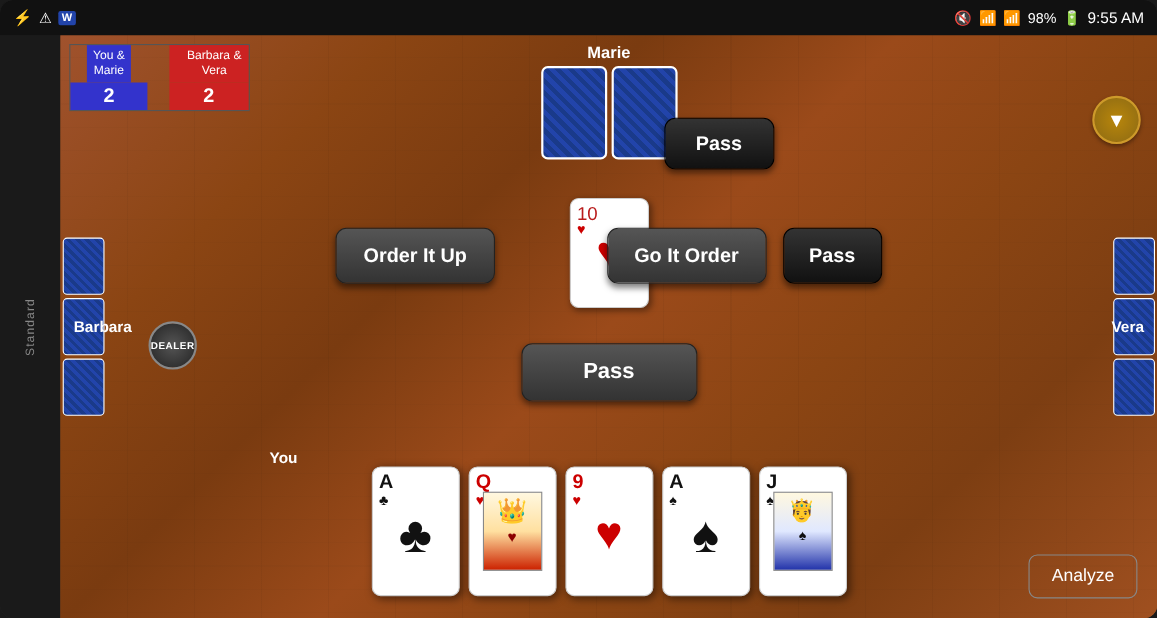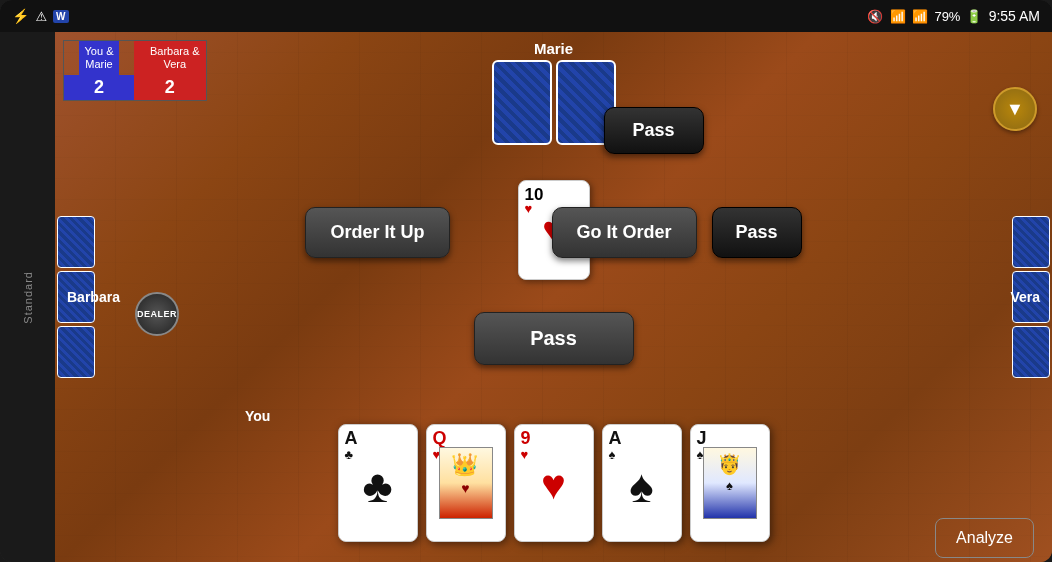--- a/index.html
+++ b/index.html
@@ -102,20 +102,21 @@
       letter-spacing: 1px;
     }
 
     
     .score-box {
       position: absolute;
       top: 8px;
       left: 8px;
       display: flex;
       border: 1px solid #555;
+      gap: 20px;
     }
     .score-team {
       display: flex;
       flex-direction: column;
       align-items: center;
       min-width: 70px;
     }
     .score-team-name {
       padding: 4px 6px;
       font-size: 11px;
@@ -327,21 +328,21 @@
       padding: 10px 20px;
       cursor: pointer;
     }
     .undo-btn {
       position: absolute;
       bottom: 18px;
       left: 18px;
     }
     .analyze-btn {
       position: absolute;
-      bottom: 4px;
+      bottom: 18px;
       right: 18px;
     }
 
     
     .settings-icon {
       position: absolute;
       top: 55px;
       right: 15px;
       width: 44px;
       height: 44px;
@@ -413,21 +414,21 @@
   <div class="status-bar">
     <div class="status-left">
       <span style="font-size:14px;">⚡</span>
       <span style="font-size:13px;">⚠</span>
       <span style="background:#2244aa;color:#fff;font-size:10px;padding:1px 3px;font-weight:bold;border-radius:2px;">W</span>
     </div>
     <div class="status-right">
       <span>🔇</span>
       <span>📶</span>
       <span>📶</span>
-      <span>79%</span>
+      <span>98%</span>
       <span>🔋</span>
       <span style="font-weight:normal;font-size:14px;">9:55 AM</span>
     </div>
   </div>
 
   <div class="left-panel">
     <span class="standard-label">Standard</span>
   </div>
 
   <div class="game-area">
@@ -474,21 +475,21 @@
 
     <div class="player-barbara">Barbara</div>
 
     <div class="dealer-badge">
       <span>DEALER</span>
     </div>
 
     <div class="player-vera">Vera</div>
 
     <div class="center-10-card">
-      <span style="position:absolute;top:4px;left:6px;font-size:17px;font-weight:bold;color:#000000;">10</span>
+      <span style="position:absolute;top:4px;left:6px;font-size:17px;font-weight:normal;color:#b91c1c;">10</span>
       <span style="position:absolute;top:20px;left:6px;font-size:13px;color:#cc0000;">♥</span>
       <span style="position:absolute;top:50%;left:50%;transform:translate(-50%,-50%);font-size:38px;color:#cc0000;">♥</span>
     </div>
 
     <div class="game-buttons-row">
       <button class="btn-dark">Order It Up</button>
       <div style="width:72px;"></div>
       <button class="btn-dark">Go It Order</button>
       <button class="btn-black">Pass</button>
     </div>

